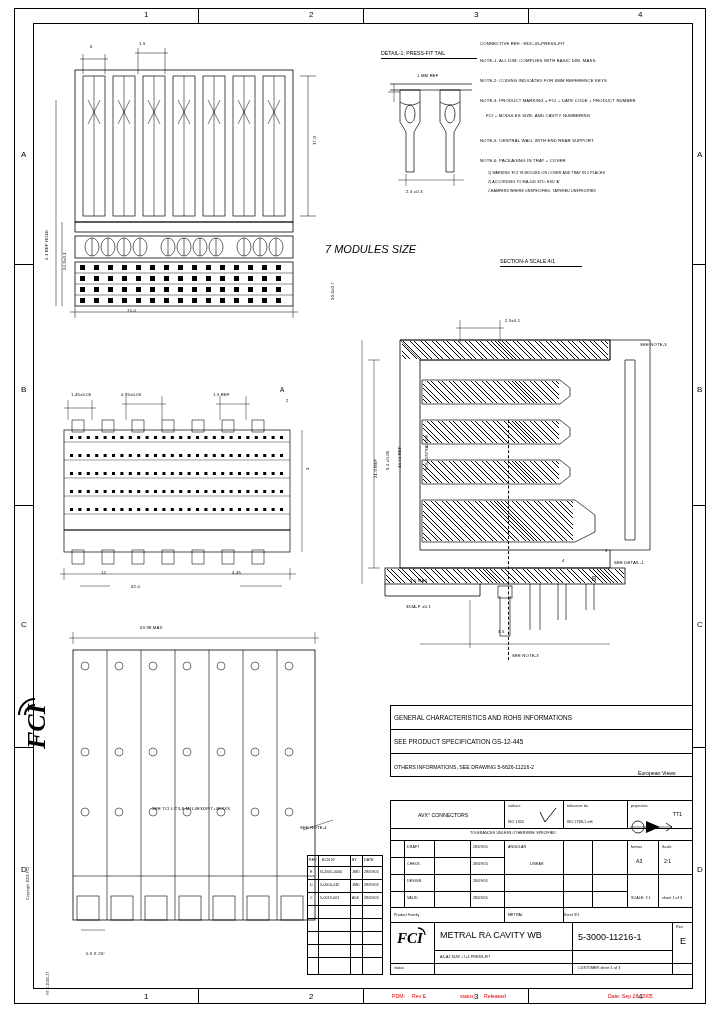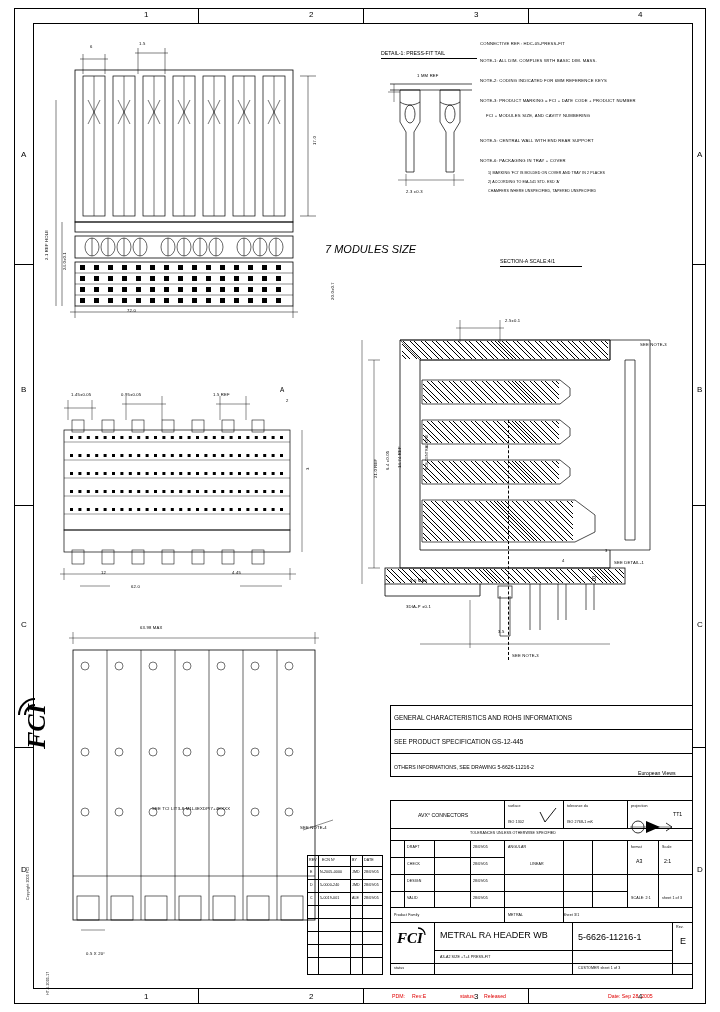--- a/index.html
+++ b/index.html
@@ -692,23 +692,23 @@
   <div class="ln" style="left:672px;top:922px;width:1px;height:53px;"></div>
   <div class="ln" style="left:434px;top:950px;width:238px;height:1px;"></div>
   <div class="ln" style="left:390px;top:963px;width:303px;height:1px;"></div>
 
   <div class="abs" style="left:396px;top:925px;width:36px;height:24px;">
     <svg width="36" height="24" viewBox="0 0 36 24">
       <text x="1" y="18" font-family="Liberation Serif, serif" font-size="15" font-style="italic" font-weight="bold" fill="#000">FCI</text>
       <path d="M22 3 a7 7 0 0 1 7 7" stroke="#000" stroke-width="1.3" fill="none"></path>
     </svg>
   </div>
-  <div class="txt lg" style="left:440px;top:930px;">METRAL RA HEADER WB</div>
+  <div class="txt lg" style="left:440px;top:930px;">METRAL RA CAVITY WB</div>
   <div class="txt xtiny" style="left:440px;top:955px;">A3-A2 SIZE +7+4 PRESS-FIT</div>
-  <div class="txt lg" style="left:578px;top:932px;">5-6626-11216-1</div>
+  <div class="txt lg" style="left:578px;top:932px;">5-3000-11216-1</div>
   <div class="txt xtiny" style="left:676px;top:925px;">Rev.</div>
   <div class="txt lg" style="left:680px;top:936px;">E</div>
   <div class="txt xtiny" style="left:394px;top:966px;">status</div>
   <div class="txt xtiny" style="left:578px;top:966px;">CUSTOMER sheet 1 of 3</div>
   <div class="ln" style="left:572px;top:963px;width:1px;height:12px;"></div>
 
   <div class="bx" style="left:307px;top:855px;width:76px;height:120px;"></div>
   <div class="ln" style="left:307px;top:866px;width:76px;height:1px;"></div>
   <div class="ln" style="left:307px;top:879px;width:76px;height:1px;"></div>
   <div class="ln" style="left:307px;top:892px;width:76px;height:1px;"></div>

